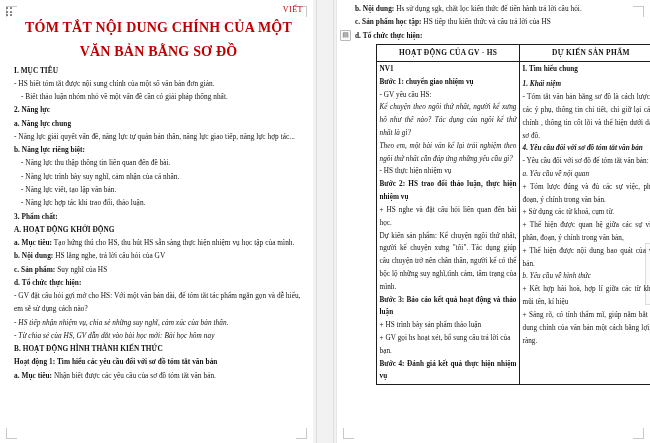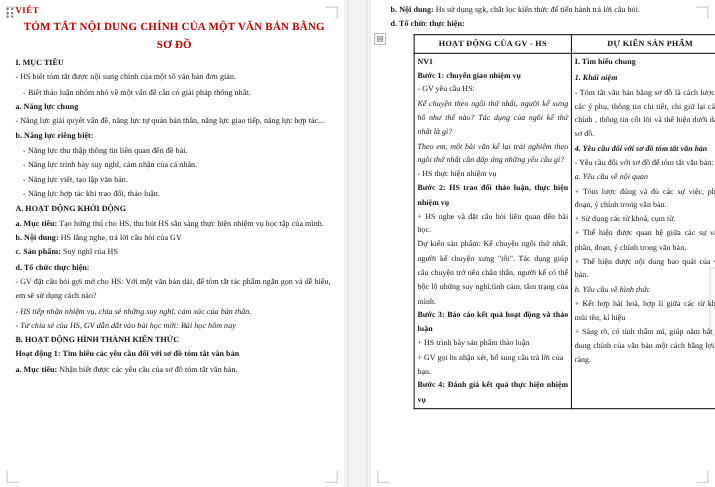--- a/index.html
+++ b/index.html
@@ -44,26 +44,26 @@
   .page-right .content { left: 18px; right: 8px; top: 2px; }
 
   
   .cmark { position: absolute; width: 11px; height: 11px; pointer-events: none; }
   .cmark.tl { border-left: 1px solid #c9c9c9; border-top: 1px solid #c9c9c9; }
   .cmark.tr { border-right: 1px solid #c9c9c9; border-top: 1px solid #c9c9c9; }
   .cmark.bl { border-left: 1px solid #c9c9c9; border-bottom: 1px solid #c9c9c9; }
   .cmark.br { border-right: 1px solid #c9c9c9; border-bottom: 1px solid #c9c9c9; }
 
   .title-main {
-    text-align: left; color: #C00000; font-weight: bold;
+    text-align: right; color: #C00000; font-weight: normal;
     font-size: 8px; letter-spacing: 0.5px; line-height: 1.5;
   }
   .title-sub {
     text-align: center; color: #C00000; font-weight: bold;
-    font-size: 10px; letter-spacing: 0.2px; line-height: 1.7;
+    font-size: 14px; letter-spacing: 0.2px; line-height: 1.7;
   }
   p { margin: 0; }
   .b { font-weight: bold; }
   .i { font-style: italic; }
   .ind { padding-left: 7px; }
 
   
   .obj-handle {
     position: absolute;
     width: 11px; height: 11px;
@@ -139,27 +139,29 @@
         <i></i>
     </div>
 
     <div class="content">
       <p class="title-main">VIẾT</p>
       <p class="title-sub">TÓM TẮT NỘI DUNG CHÍNH CỦA MỘT VĂN BẢN BẰNG SƠ ĐỒ</p>
       <div id="left-blocks">
           <p class="b">I. MỤC TIÊU</p>
           <p>- HS biết tóm tắt được nội sung chính của một số văn bản đơn giản.</p>
           <p class="ind">- Biết thảo luận nhóm nhỏ về một vấn đề cần có giải pháp thống nhất.</p>
+          <p class="b">2. Năng lực</p>
           <p class="b">a. Năng lực chung</p>
           <p>- Năng lực giải quyết vấn đề, năng lực tự quản bản thân, năng lực giao tiếp, năng lực hợp tác...</p>
           <p class="b">b. Năng lực riêng biệt:</p>
           <p class="ind">- Năng lực thu thập thông tin liên quan đến đề bài.</p>
           <p class="ind">- Năng lực trình bày suy nghĩ, cảm nhận của cá nhân.</p>
           <p class="ind">- Năng lực viết, tạo lập văn bản.</p>
           <p class="ind">- Năng lực hợp tác khi trao đổi, thảo luận.</p>
+          <p class="b">3. Phẩm chất:</p>
           <p class="b">A. HOẠT ĐỘNG KHỞI ĐỘNG</p>
           <p><span class="b">a. Mục tiêu:</span><span> Tạo hứng thú cho HS, thu hút HS sẵn sàng thực hiện nhiệm vụ học tập của mình.</span></p>
           <p><span class="b">b. Nội dung:</span><span> HS lắng nghe, trả lời câu hỏi của GV</span></p>
           <p><span class="b">c. Sản phẩm:</span><span> Suy nghĩ của HS</span></p>
           <p class="b">d. Tổ chức thực hiện:</p>
           <p>- GV đặt câu hỏi gợi mở cho HS: Với một văn bản dài, để tóm tắt tác phẩm ngắn gọn và dễ hiểu, em sẽ sử dụng cách nào?</p>
           <p class="i">- HS tiếp nhận nhiệm vụ, chia sẻ những suy nghĩ, cảm xúc của bản thân.</p>
           <p class="i">- Từ chia sẻ của HS, GV dẫn dắt vào bài học mới: Bài học hôm nay</p>
           <p class="b">B. HOẠT ĐỘNG HÌNH THÀNH KIẾN THỨC</p>
           <p class="b">Hoạt động 1: Tìm hiểu các yêu cầu đối với sơ đồ tóm tắt văn bản</p>
@@ -177,20 +179,21 @@
 
     <div class="obj-handle" style="left:3px; top:30px;">
       <span class="glyph">▤</span>
     </div>
 
     <div class="edge-nub"></div>
 
     <div class="content">
       <div id="right-blocks">
           <p><span class="b">b. Nội dung:</span><span> Hs sử dụng sgk, chắt lọc kiến thức để tiến hành trả lời câu hỏi.</span></p>
+          <p><span class="b">c. Sản phẩm học tập:</span><span> HS tiếp thu kiến thức và câu trả lời của HS</span></p>
           <p class="b">d. Tổ chức thực hiện:</p>
         </div>
 
       <table class="act">
         <thead>
           <tr>
             <th>HOẠT ĐỘNG CỦA GV - HS</th>
             <th>DỰ KIẾN SẢN PHẨM</th>
           </tr>
         </thead>
@@ -202,21 +205,21 @@
                   <p class="b">Bước 1: chuyển giao nhiệm vụ</p>
                   <p>- GV yêu cầu HS:</p>
                   <p class="i just">Kể chuyện theo ngôi thứ nhất, người kể xưng hô như thế nào? Tác dụng của ngôi kể thứ nhất là gì?</p>
                   <p class="i just">Theo em, một bài văn kể lại trải nghiệm theo ngôi thứ nhất cần đáp ứng những yêu cầu gì?</p>
                   <p>- HS thực hiện nhiệm vụ</p>
                   <p class="b just">Bước 2: HS trao đổi thảo luận, thực hiện nhiệm vụ</p>
                   <p class="just">+ HS nghe và đặt câu hỏi liên quan đến bài học.</p>
                   <p class="just">Dự kiến sản phẩm: Kể chuyện ngôi thứ nhất, người kể chuyện xưng "tôi". Tác dụng giúp câu chuyện trở nên chân thân, người kể có thể bộc lộ những suy nghĩ,tình cảm, tâm trạng của mình.</p>
                   <p class="b just">Bước 3: Báo cáo kết quả hoạt động và thảo luận</p>
                   <p>+ HS trình bày sản phẩm thảo luận</p>
-                  <p>+ GV gọi hs nhận xét, bổ sung câu trả lời của bạn.</p>
+                  <p>+ GV gọi hs hoạt xét, bổ sung câu trả lời của bạn.</p>
                   <p class="b just">Bước 4: Đánh giá kết quả thực hiện nhiệm vụ</p>
                 </div>
               </td>
             <td>
                 <div id="tbl-right">
                   <p class="b">I. Tìm hiểu chung</p>
                   <p class="cellgap"></p>
                   <p class="b i">1. Khái niệm</p>
                   <p class="just">- Tóm tắt văn bản bằng sơ đồ là cách lược bỏ các ý phụ, thông tin chi tiết, chỉ giữ lại các ý chính , thông tin cốt lõi và thể hiện dưới dạng sơ đồ.</p>
                   <p class="b i just">4. Yêu cầu đối với sơ đồ tóm tắt văn bản</p>

